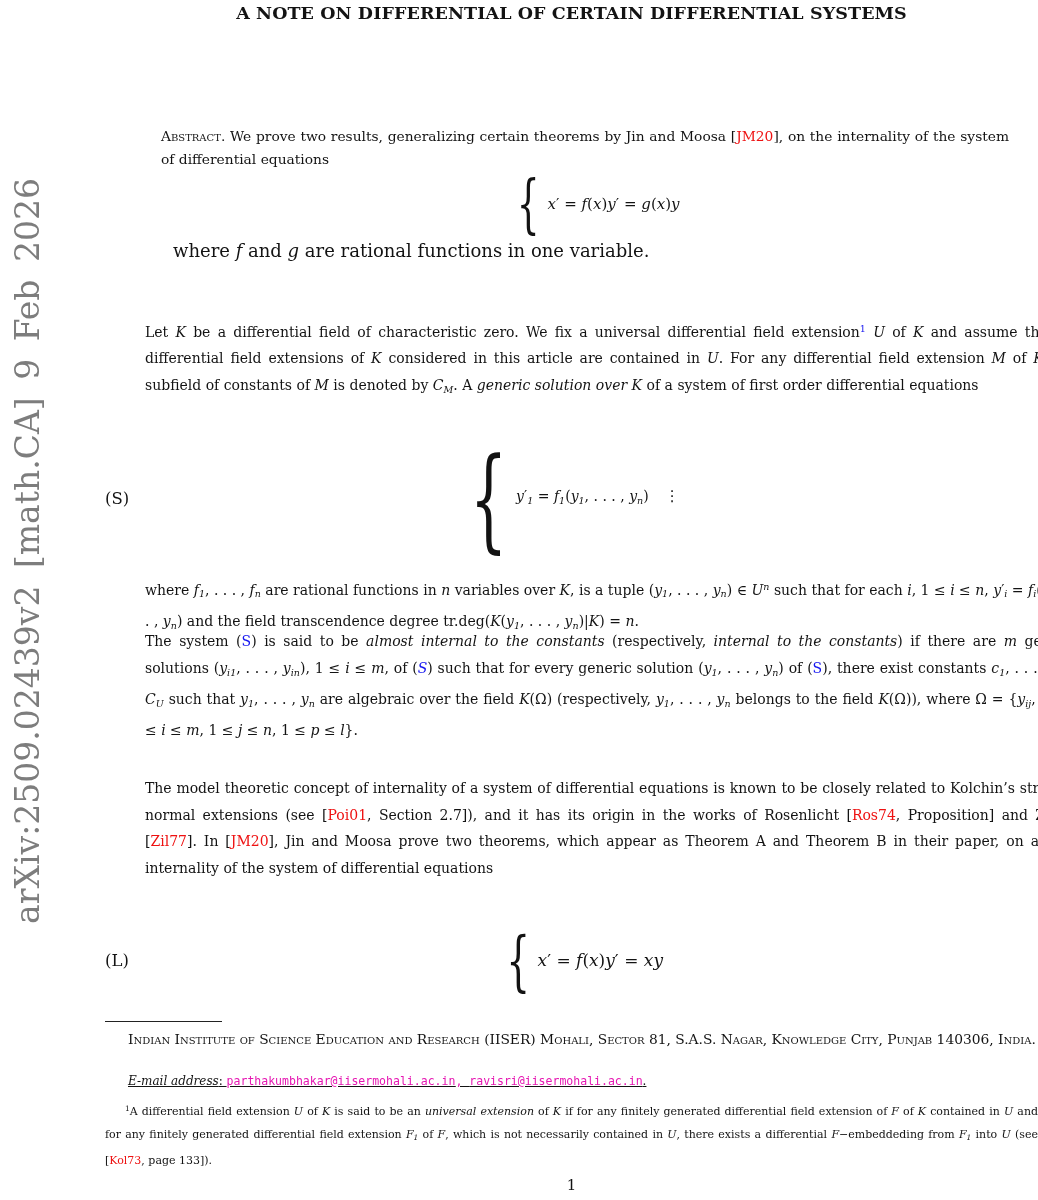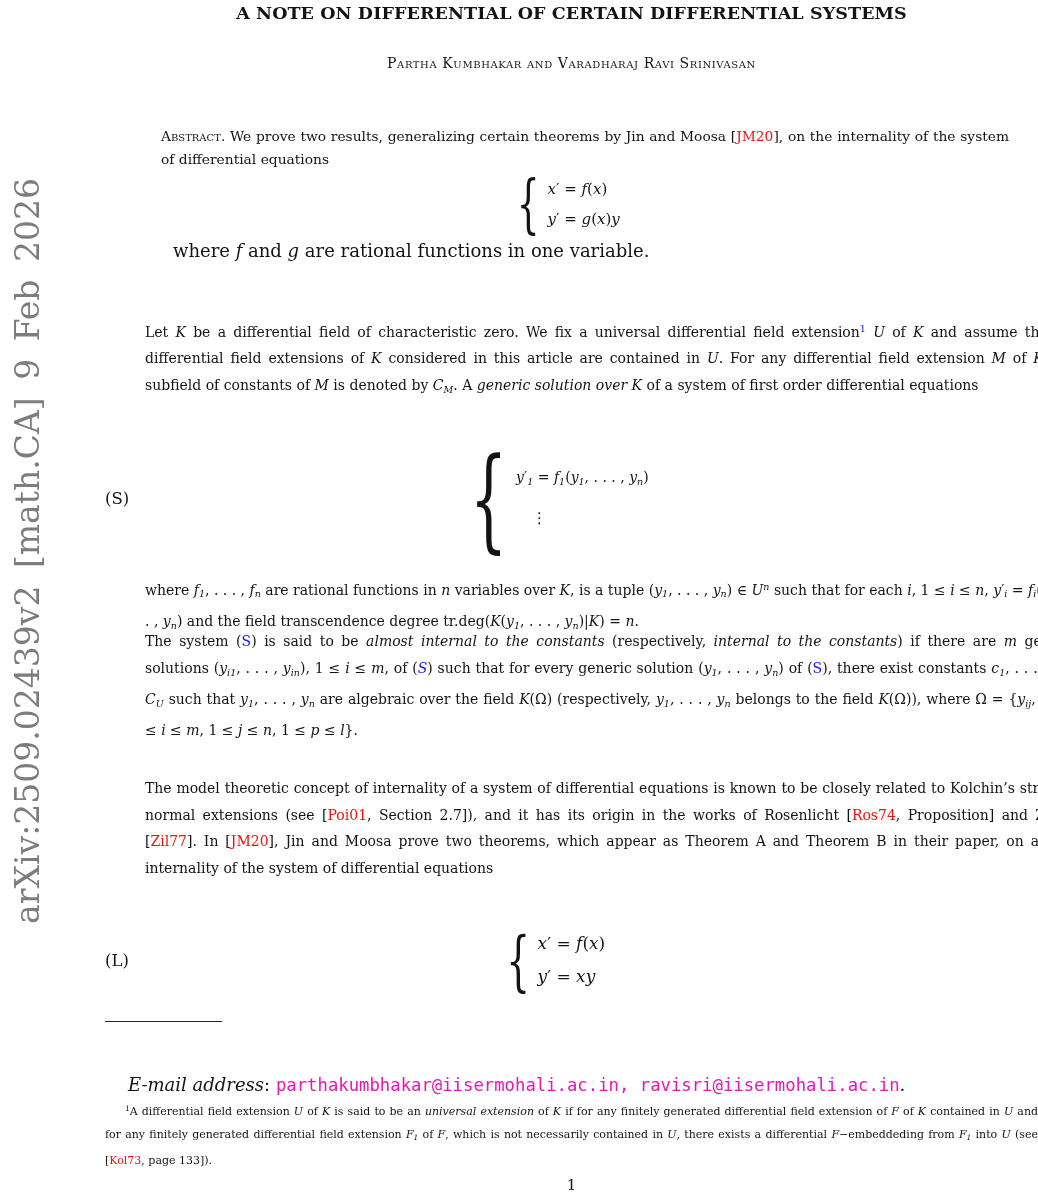--- a/index.html
+++ b/index.html
@@ -55,37 +55,37 @@
     font-size:16.5px;
   }
   .eq-anchor { position:absolute; top:0; height:100%; display:flex; align-items:center; }
   .anchor-abs { left:408px; }
   .anchor-S   { left:360px; }
   .anchor-L   { left:398px; }
   .brace { display:inline-block; line-height:1; font-weight:400; }
   .brace-abs { font-size:48px; transform:scale(0.75,1.32); }
   .brace-S   { font-size:74px; transform:scale(0.80,1.52); }
   .brace-L   { font-size:48px; transform:scale(0.78,1.38); }
-  .eq-lines { display:flex; flex-direction:column; padding-left:4px; }
+  .eq-lines { display:flex; padding-left:4px; }
   .lines-abs .eq-line { line-height:30px; font-size:15px; }
   .lines-S   .eq-line { line-height:37px; font-size:14px; }
   .lines-L   .eq-line { line-height:33px; font-size:17px; }
   .eq-vdots {
     line-height:37px; padding-left:16px; font-size:15px;
     font-family:"DejaVu Sans", sans-serif;
   }
   
   .footrule { position:absolute; top:1021px; left:0; width:117px; border-top:1.4px solid #222; }
   .address {
     position:absolute; top:1028px; left:0; width:933px;
     font-size:13.8px; line-height:23.5px; text-indent:23px; text-align:justify;
   }
   .email-line {
     position:absolute; top:1074px; left:0; width:933px;
-    font-size:18px; padding-left:23px;
+    font-size:12px; padding-left:23px;text-decoration:underline;
   }
   .footnote {
     position:absolute; top:1097px; left:0; width:933px;
     font-size:11px; line-height:23.3px; text-indent:20px; text-align:justify;
   }
   .pagenum { position:absolute; top:1176px; left:0; width:100%; text-align:center; font-size:15px; }
   
   .m   { font-style:italic; }
   .i   { font-style:italic; }
   .sub { font-size:0.68em; vertical-align:-0.28em; }
@@ -101,21 +101,20 @@
 <div class="page">
 
   <div class="stamp-wrap">
     <span class="stamp-text">arXiv:2509.02439v2 [math.CA] 9 Feb 2026</span>
   </div>
 
   <div class="content">
 
     <div class="title">A NOTE ON DIFFERENTIAL OF CERTAIN DIFFERENTIAL SYSTEMS</div>
 
-    <div class="authors sc">Partha Kumbhakar and Varadharaj Ravi Srinivasan</div>
 
     <p class="abstract"><span class="sc">Abstract.</span><span>  We prove two results, generalizing certain theorems by Jin and Moosa [</span><span class="red">JM20</span><span>], on the internality of the system of differential equations</span></p>
 
     <div class="display abs-eq">
       <div class="eq-anchor anchor-abs">
         <span class="brace brace-abs">{</span>
         <div class="eq-lines lines-abs">
           <div class="eq-line"><span class="m">x</span><span>′</span><span> = </span><span class="m">f</span><span>(</span><span class="m">x</span><span>)</span></div>
           <div class="eq-line"><span class="m">y</span><span>′</span><span> = </span><span class="m">g</span><span>(</span><span class="m">x</span><span>)</span><span class="m">y</span></div>
         </div>
@@ -149,20 +148,21 @@
         <span class="brace brace-L">{</span>
         <div class="eq-lines lines-L">
           <div class="eq-line"><span class="m">x</span><span>′</span><span> = </span><span class="m">f</span><span>(</span><span class="m">x</span><span>)</span></div>
           <div class="eq-line"><span class="m">y</span><span>′</span><span> = </span><span class="m">x</span><span class="m">y</span></div>
         </div>
       </div>
     </div>
 
     <div class="footrule"></div>
 
+    <p class="address sc">Indian Institute of Science Education and Research (IISER) Mohali, Sector 81, S.A.S. Nagar, Knowledge City, Punjab 140306, India.</p>
 
     <p class="email-line"><span class="i">E-mail address</span><span>: </span><span class="mag mono">parthakumbhakar@iisermohali.ac.in</span><span class="mag mono">, </span><span class="mag mono">ravisri@iisermohali.ac.in</span><span>.</span></p>
 
     <p class="footnote"><span class="sup">1</span><span>A differential field extension </span><span class="m">U</span><span> of </span><span class="m">K</span><span> is said to be an </span><span class="i">universal extension</span><span> of </span><span class="m">K</span><span> if for any finitely generated differential field extension of </span><span class="m">F</span><span> of </span><span class="m">K</span><span> contained in </span><span class="m">U</span><span> and for any finitely generated differential field extension </span><span class="m">F</span><span class="m sub">1</span><span> of </span><span class="m">F</span><span>, which is not necessarily contained in </span><span class="m">U</span><span>, there exists a differential </span><span class="m">F</span><span>−embeddeding from </span><span class="m">F</span><span class="m sub">1</span><span> into </span><span class="m">U</span><span> (see [</span><span class="red">Kol73</span><span>, page 133]).</span></p>
 
     <div class="pagenum">1</div>
 
   </div>
 </div>
 

